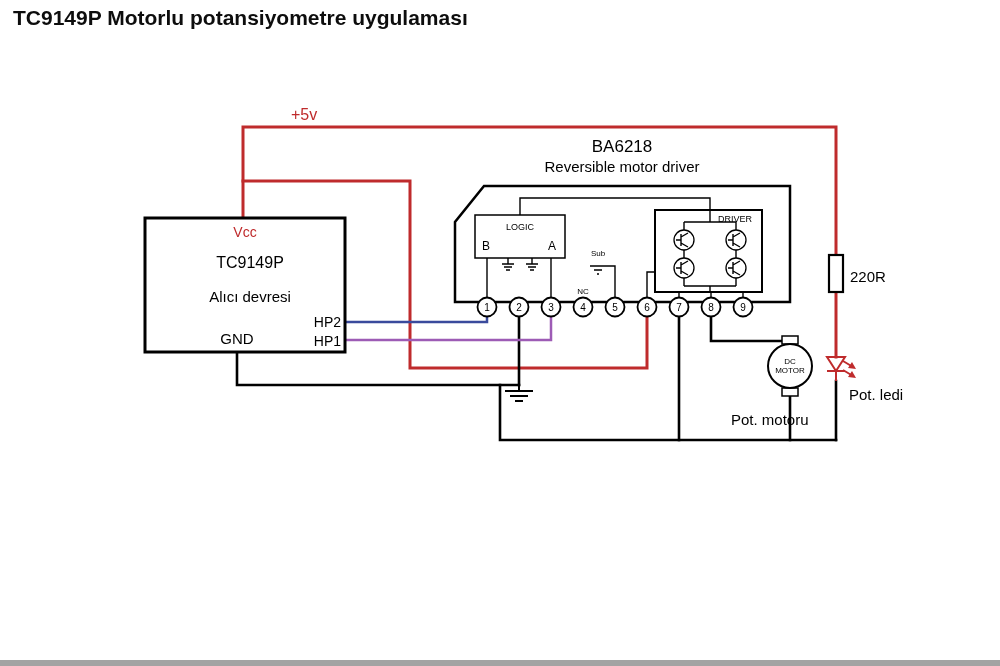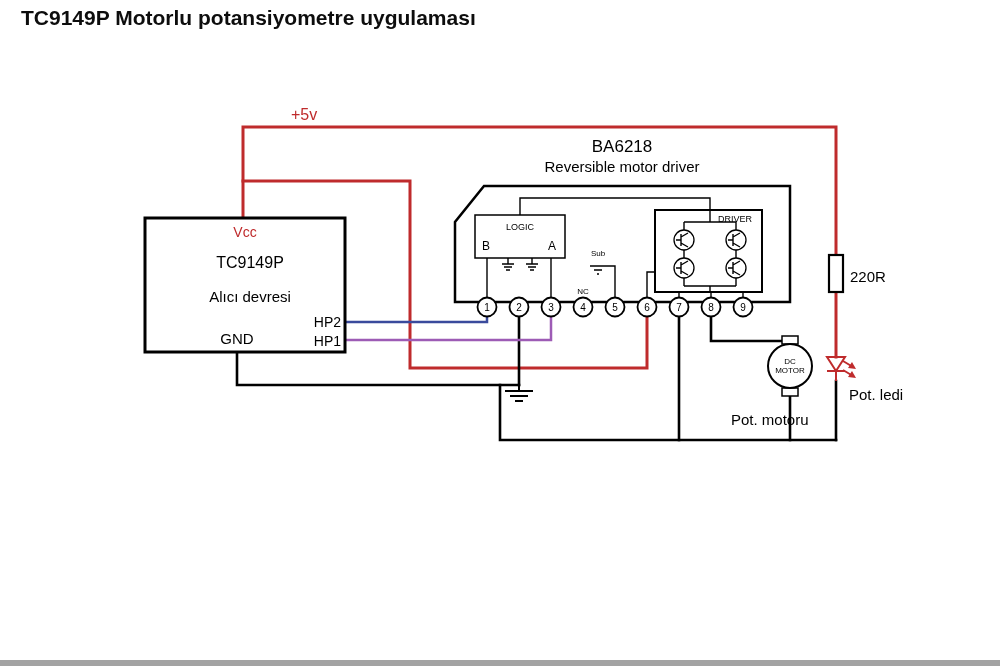--- a/index.html
+++ b/index.html
@@ -1,18 +1,18 @@
 <!DOCTYPE html>
 <html style="--wire-red: #bf2b2c; --wire-blue: #3a4a9c; --wire-purple: #9d5bb5; --ink: #000000;"><head>
 <meta charset="utf-8">
 <style>
   html,body{margin:0;padding:0;background:#fff;}
   .canvas{position:relative;width:1000px;height:666px;background:#ffffff;overflow:hidden;
           font-family:"Liberation Sans",sans-serif;}
-  .title{position:absolute;left:21px;top:6px;font-size:21px;font-weight:600;color:#0d0d0d;white-space:nowrap;text-align:center;}
+  .title{position:absolute;left:13px;top:6px;font-size:21px;font-weight:600;color:#0d0d0d;white-space:nowrap;text-align:center;}
   .schem{position:absolute;left:0;top:0;}
   .bottom-edge{position:absolute;left:0;bottom:0;width:1000px;height:6px;background:#a3a3a3;}
   svg text{font-family:"Liberation Sans",sans-serif;fill:#000;}
   .mid{text-anchor:middle}
   .end{text-anchor:end}
   .red{fill:var(--wire-red,#bf2b2c);}
   .wr{stroke:var(--wire-red,#bf2b2c);stroke-width:3;fill:none;stroke-linecap:square;}
   .wr2{stroke:var(--wire-red,#bf2b2c);stroke-width:2;fill:none;stroke-linejoin:miter;}
   .wb{stroke:var(--wire-blue,#3a4a9c);stroke-width:2.5;fill:none;}
   .wp{stroke:var(--wire-purple,#9d5bb5);stroke-width:2.5;fill:none;}

